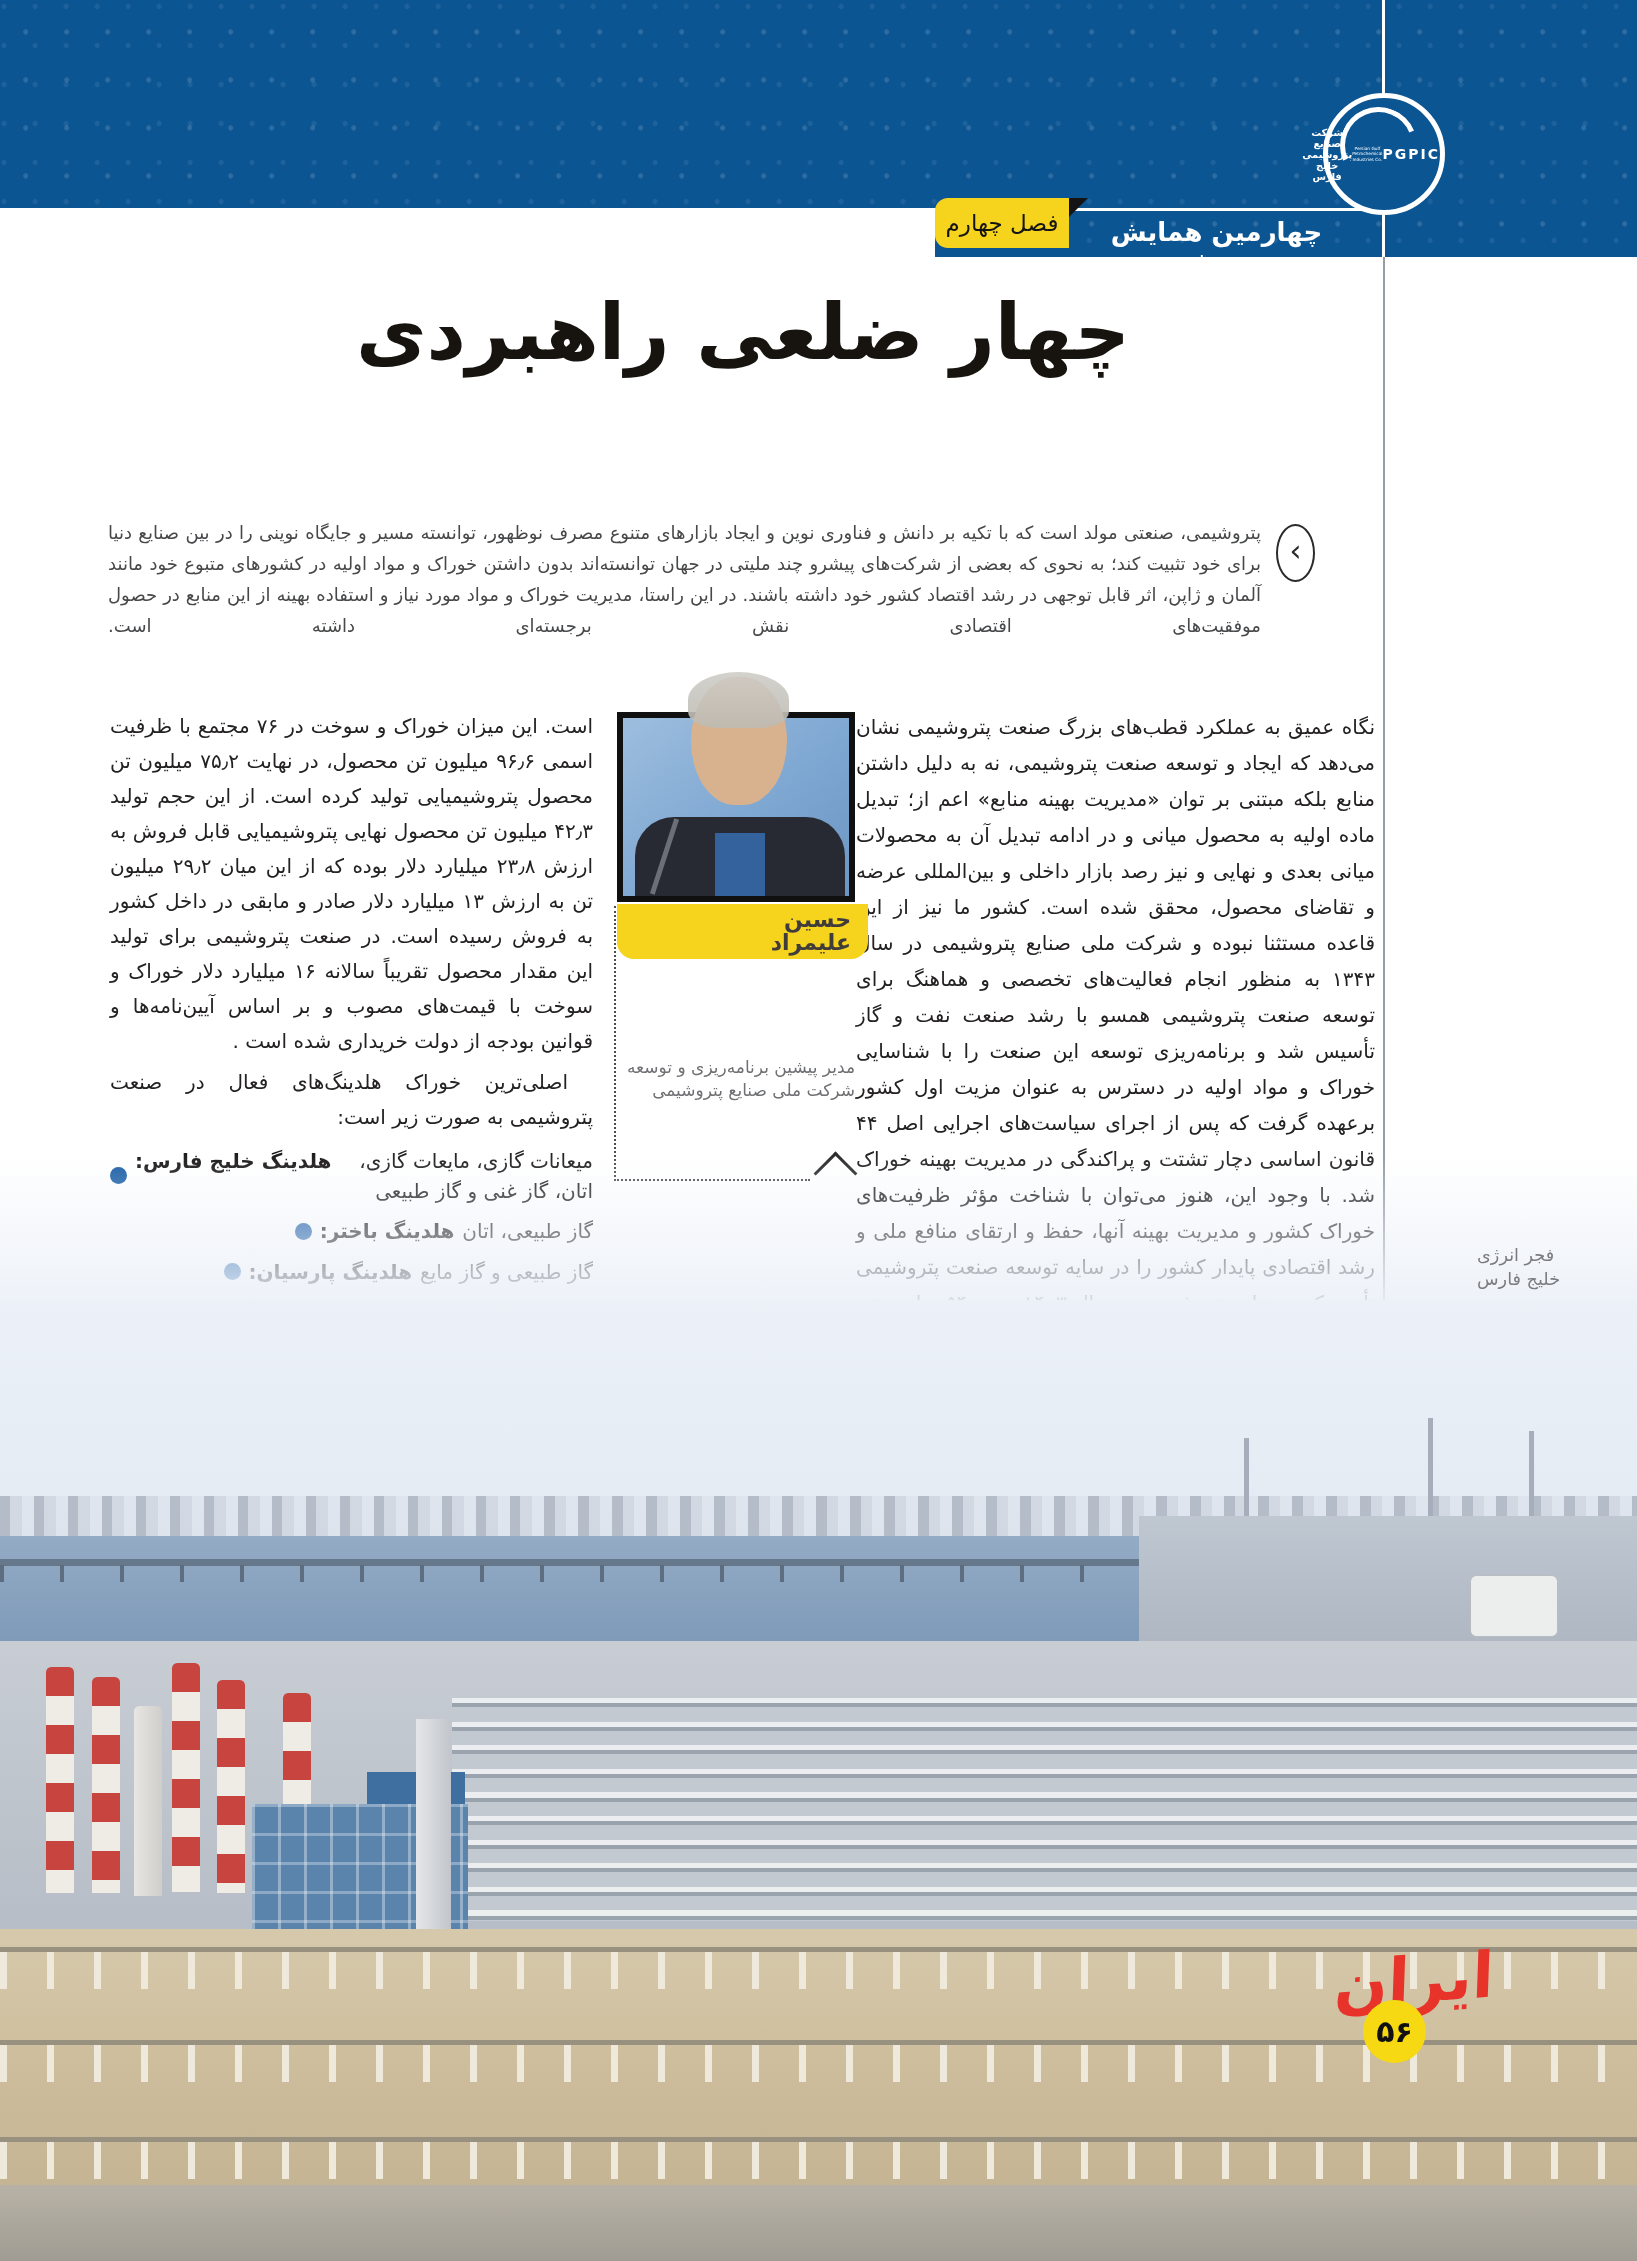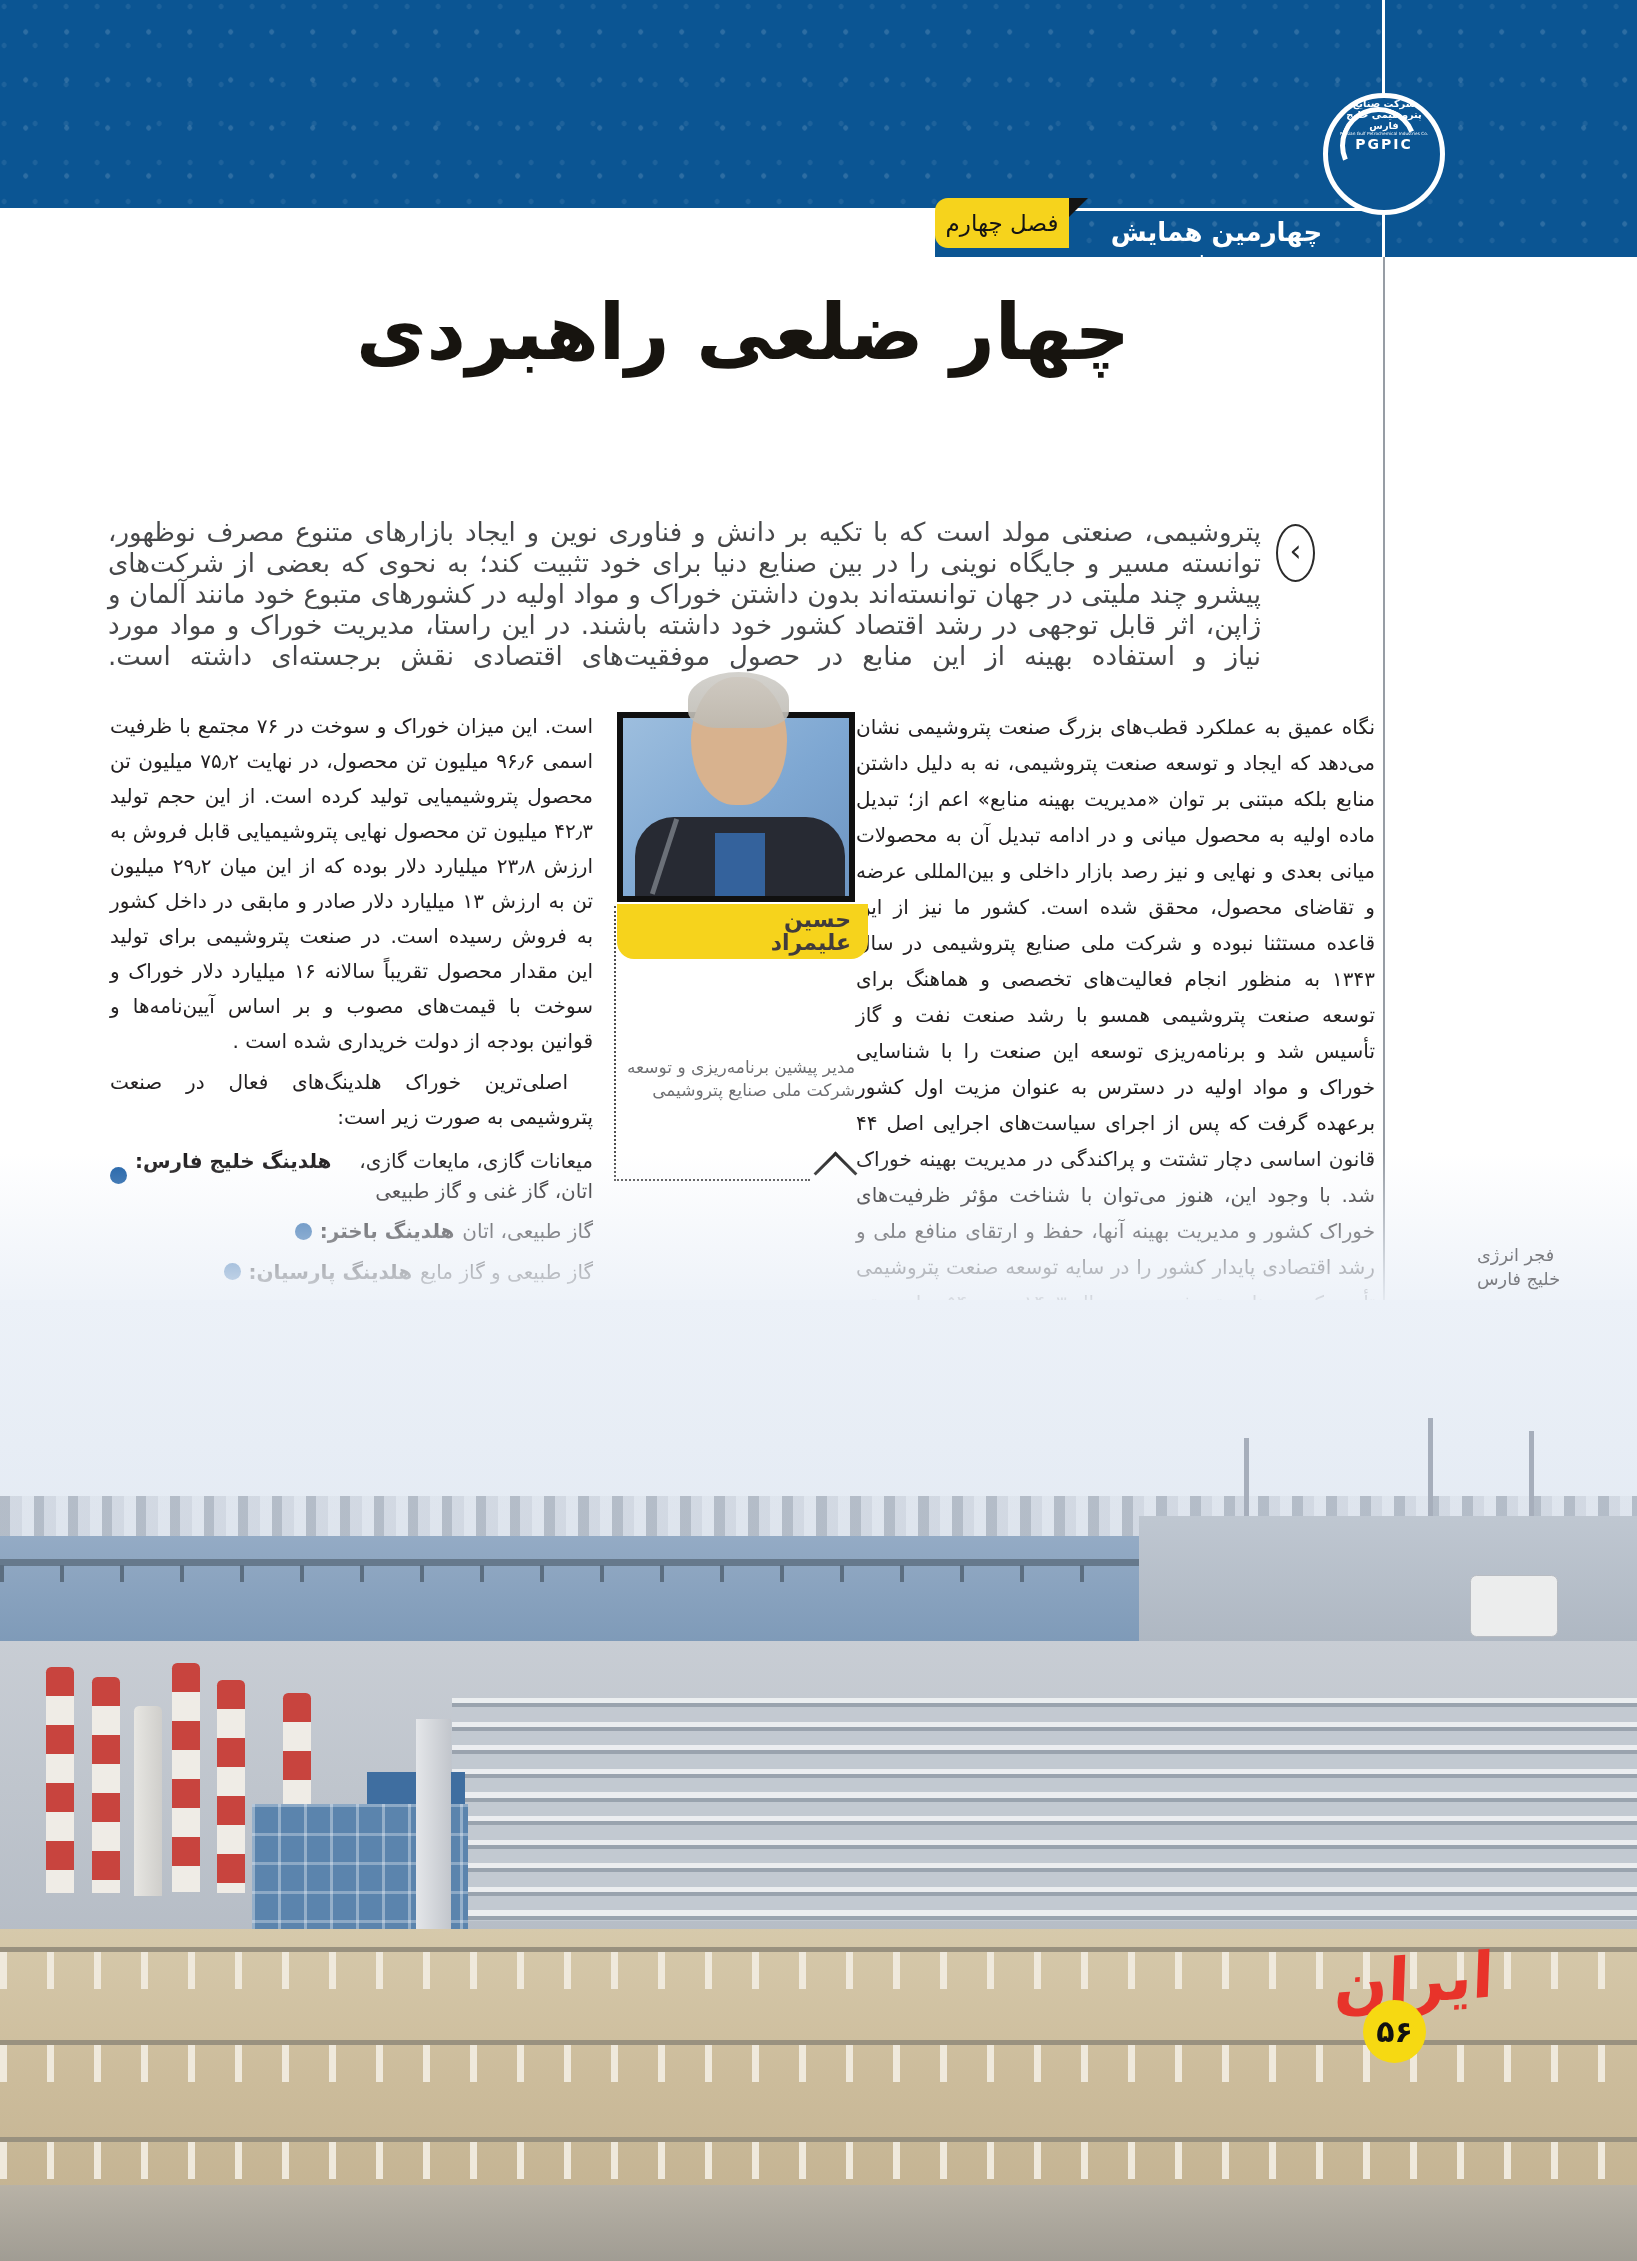--- a/index.html
+++ b/index.html
@@ -15,22 +15,22 @@
      background-size:41px 48px,31px 39px;background-position:5.2px 7.9px,19.6px 26px;}
   .band-notch{position:absolute;left:0;top:211px;width:935px;height:46px;background:#ffffff;}
   .band-hline{position:absolute;left:0;top:208px;width:1384px;height:2.6px;background:#ffffff;}
 
   .vline-white-top{position:absolute;left:1382px;top:0;width:3.3px;height:95px;background:#ffffff;}
   .vline-white-bot{position:absolute;left:1382px;top:215px;width:3.3px;height:42px;background:#ffffff;}
   .vline-gray{position:absolute;left:1383px;top:257px;width:2px;height:1043px;background:#979da5;}
 
   
   .logo{position:absolute;left:1323px;top:93px;width:122px;height:122px;border:5.9px solid #fff;
-        border-radius:50%;box-sizing:border-box;display:flex;flex-direction:column;align-items:center;
-        justify-content:flex-start;text-align:center;color:#fff;background:#0b5593;z-index:3;}
+        border-radius:50%;box-sizing:border-box;display:flex;flex-direction:row;align-items:center;
+        justify-content:flex-end;text-align:center;color:#fff;background:#0b5593;z-index:3;}
   .logo-arc{position:absolute;left:11.8px;top:9.2px;width:77px;height:77px;border:5.2px solid transparent;
         border-top:5.2px solid #fff;border-left:5.2px solid #fff;border-radius:50%;transform:rotate(22deg);}
   .logo-fa{font-size:9.8px;line-height:11px;font-weight:bold;position:relative;z-index:2;max-width:92px;}
   .logo-en{font-size:4.3px;line-height:5.2px;position:relative;z-index:2;max-width:92px;}
   .logo-abbr{font-size:14px;letter-spacing:2px;font-weight:bold;position:relative;z-index:2;}
 
   
   .tab{position:absolute;left:935px;top:198px;width:134px;height:50px;background:#f6d31c;
        border-radius:13px 0 0 13px;display:flex;align-items:center;justify-content:center;z-index:2;}
   .tab-label{font-size:23px;color:#141414;}
@@ -40,21 +40,21 @@
         font-weight:bold;color:#ffffff;direction:rtl;z-index:2;}
 
   
   .title{position:absolute;left:111px;top:288px;width:1264px;text-align:center;direction:rtl;
          font-size:77px;font-weight:bold;color:#17140f;letter-spacing:-1.3px;}
   .subtitle{position:absolute;left:111px;top:437px;width:1264px;text-align:center;direction:rtl;
          font-size:35px;font-weight:bold;color:#e9262b;}
 
   
   .lead{position:absolute;left:108px;top:517px;width:1153px;direction:rtl;text-align:justify;
-        text-align-last:justify;font-size:26px;line-height:31px;color:#47484a;}
+        text-align-last:justify;font-size:18px;line-height:31px;color:#47484a;}
   .quote-badge{position:absolute;left:1276px;top:524px;width:39px;height:58px;border:2px solid #2b2b2b;
         border-radius:50%;display:flex;align-items:center;justify-content:center;}
   .quote-glyph{font-size:30px;color:#2b2b2b;line-height:1;padding-bottom:3.9px;}
 
   
   .col-right{position:absolute;left:758px;top:709px;width:617px;direction:rtl;text-align:justify;
         font-size:20px;line-height:36px;color:#242122;}
   .spacer{float:left;width:98px;height:583px;}
   .col-left{position:absolute;left:110px;top:709px;width:483px;direction:rtl;text-align:justify;
         font-size:20px;line-height:35px;color:#242122;}

